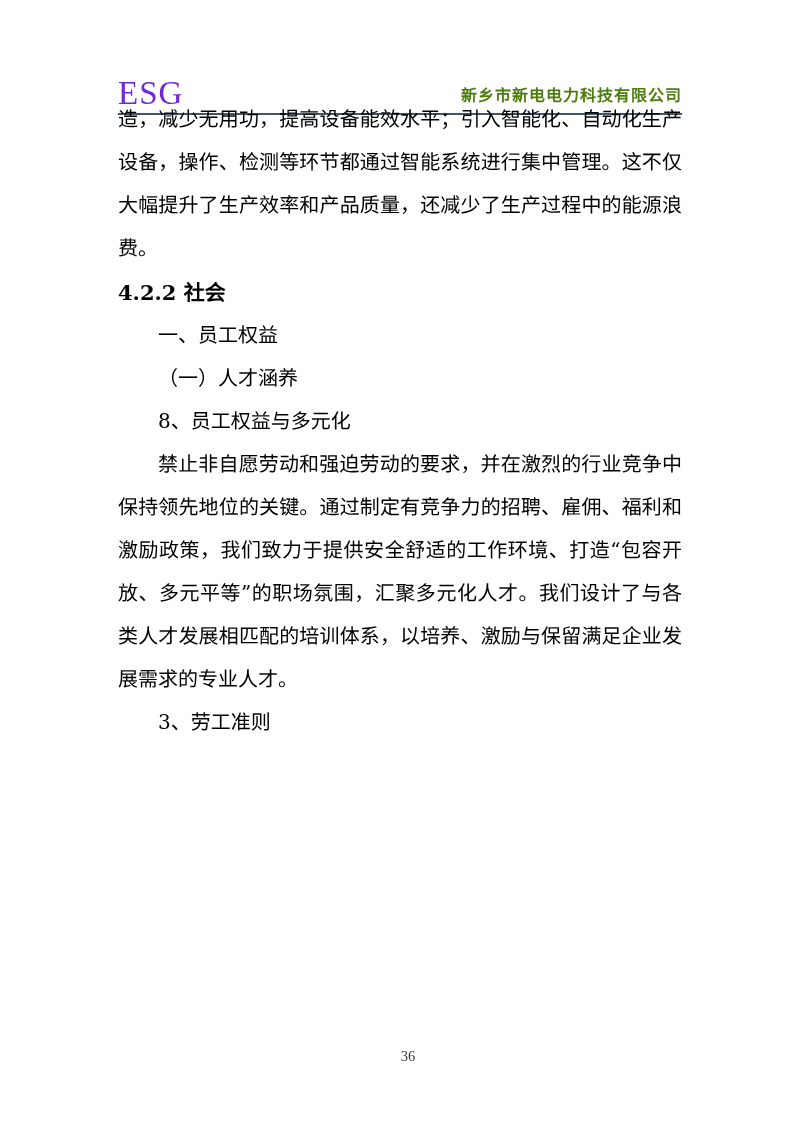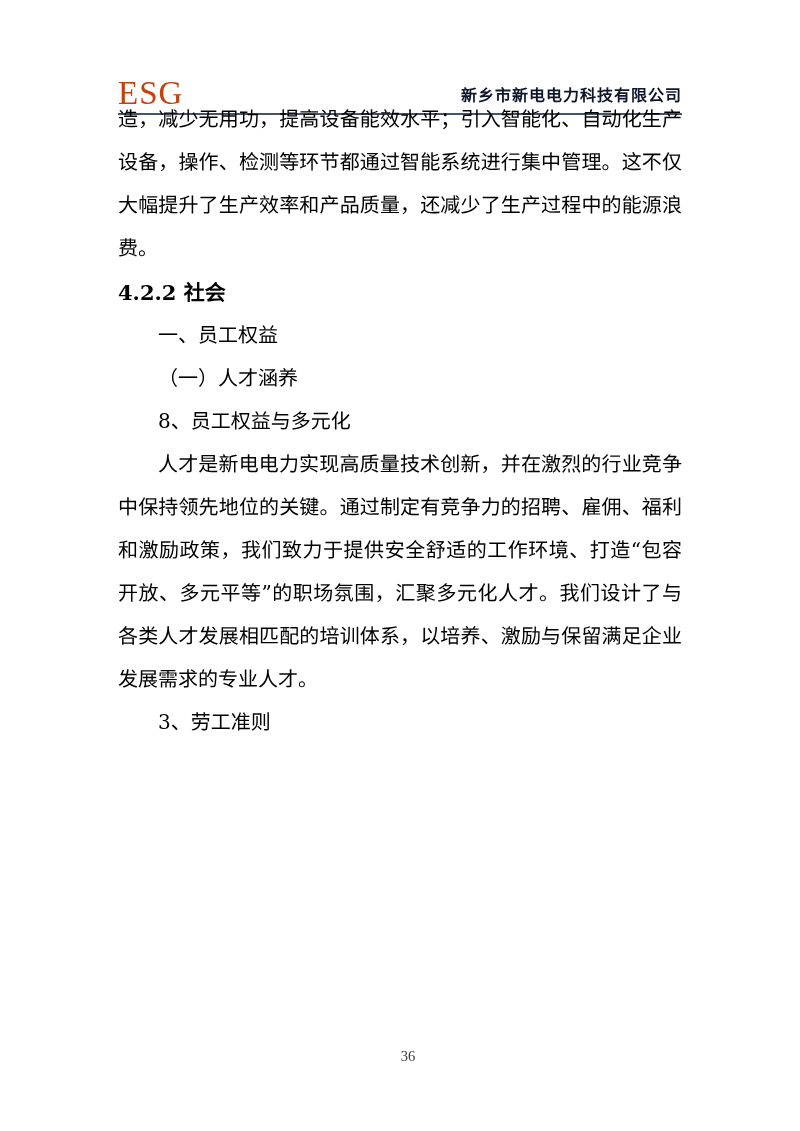--- a/index.html
+++ b/index.html
@@ -22,27 +22,27 @@
     display: flex;
     justify-content: space-between;
     align-items: flex-end;
     border-bottom: 2px solid #44546a;
     padding-bottom: 3px;
   }
   .logo {
     font-family: "Liberation Serif", "DejaVu Serif", serif;
     font-size: 33px;
     line-height: 1;
-    color: #c2410c;
+    color: #6d28d9;
     letter-spacing: 1px;
   }
   .company-name {
     font-size: 16px;
     font-weight: 700;
-    color: #0f172a;
+    color: #4d7c0f;
     letter-spacing: 1px;
     padding-bottom: 4px;
     margin-top: 34px;
   }
   .doc-body {
     position: absolute;
     top: 99px;
     left: 118px;
     width: 564px;
     font-size: 20px;
@@ -97,21 +97,21 @@
     <p class="no-indent">造，减少无用功，提高设备能效水平；引入智能化、自动化生产设备，操作、检测等环节都通过智能系统进行集中管理。这不仅大幅提升了生产效率和产品质量，还减少了生产过程中的能源浪费。</p>
 
     <div class="h-section">4.2.2 社会</div>
 
     <div class="h-sub">一、员工权益</div>
 
     <div class="h-sub">（一）人才涵养</div>
 
     <div class="h-sub">8、员工权益与多元化</div>
 
-    <p>人才是新电电力实现高质量技术创新，并在激烈的行业竞争中保持领先地位的关键。通过制定有竞争力的招聘、雇佣、福利和激励政策，我们致力于提供安全舒适的工作环境、打造“包容开放、多元平等”的职场氛围，汇聚多元化人才。我们设计了与各类人才发展相匹配的培训体系，以培养、激励与保留满足企业发展需求的专业人才。</p>
+    <p>禁止非自愿劳动和强迫劳动的要求，并在激烈的行业竞争中保持领先地位的关键。通过制定有竞争力的招聘、雇佣、福利和激励政策，我们致力于提供安全舒适的工作环境、打造“包容开放、多元平等”的职场氛围，汇聚多元化人才。我们设计了与各类人才发展相匹配的培训体系，以培养、激励与保留满足企业发展需求的专业人才。</p>
 
     <div class="h-sub">3、劳工准则</div>
 
   </div>
 
   <div class="footer">
     <span class="page-number">36</span>
   </div>
 
 </div>

